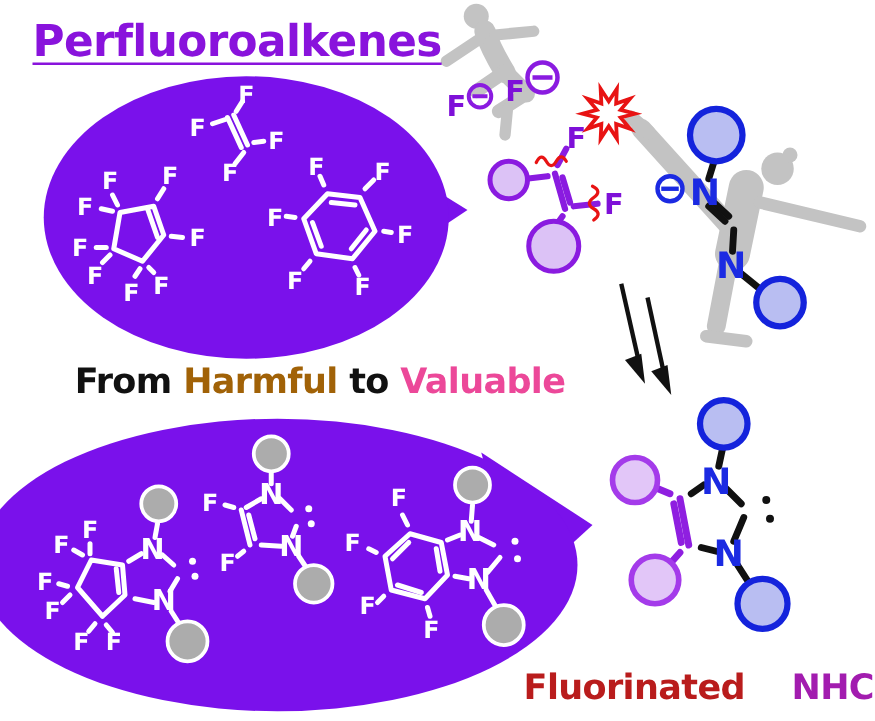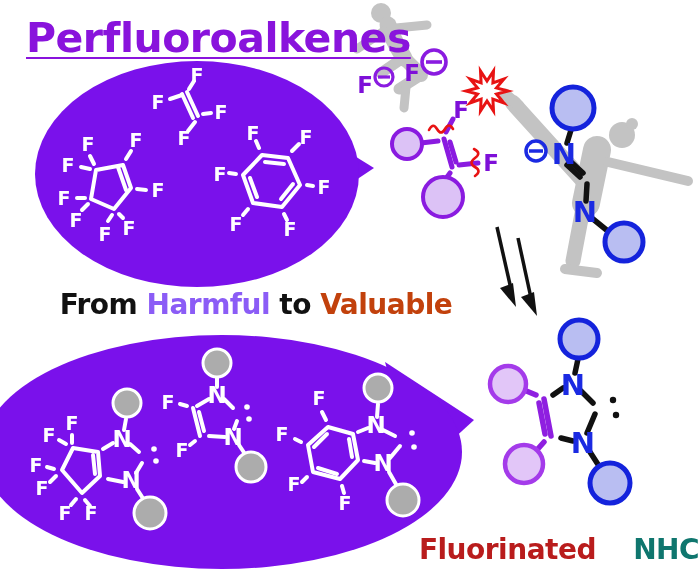--- a/index.html
+++ b/index.html
@@ -17,26 +17,26 @@
   .ft{fill:#7E10D8;font-family:"DejaVu Sans",sans-serif;font-weight:bold;font-size:23px;text-anchor:middle;}
   .redl{stroke:#E81313;stroke-width:2.6;fill:none;stroke-linecap:round;}
   .gc{fill:#ACACAC;stroke:#ffffff;stroke-width:3;}
   .bc{fill:#B9BEF2;stroke:#1423DC;stroke-width:5;}
   .pc{fill:#E2C6F8;stroke:#A43BEA;stroke-width:4.5;}
   .lpc{fill:#DCC2F6;stroke:#8A1BE0;stroke-width:4;}
   .gray{stroke:#C3C3C3;fill:none;stroke-linecap:round;}
   .bub{fill:#7A11EB;}
   
   .txt{position:absolute;font-weight:800;letter-spacing:-0.5px;white-space:nowrap;}
-  #title{left:26px;top:14px;font-size:41px;color:#8913DC;
+  #title{left:26px;top:14px;font-size:35px;color:#8913DC;
          text-decoration:underline;text-decoration-thickness:2px;text-underline-offset:5px;}
   #tagline{left:50px;top:288px;width:412px;text-align:center;font-size:28px;color:#111;}
-  #tagline .harm{color:#8b5cf6;} #tagline .val{color:#c2410c;}
+  #tagline .harm{color:#a16207;} #tagline .val{color:#ec4899;}
   #prodlabel{left:418px;top:533px;width:282px;text-align:center;font-size:28px;}
-  #prodlabel .fl{color:#b91c1c;} #prodlabel .nhc{color:#0f766e;margin-left:28px;}
+  #prodlabel .fl{color:#b91c1c;} #prodlabel .nhc{color:#a21caf;margin-left:28px;}
 </style>
 </head>
 <body>
 
 <div id="stage">
 
 <svg id="art" width="700" height="577" viewBox="0 0 700 577">
 
   <g>
     <circle cx="381" cy="13" r="10" fill="#C3C3C3"></circle>

